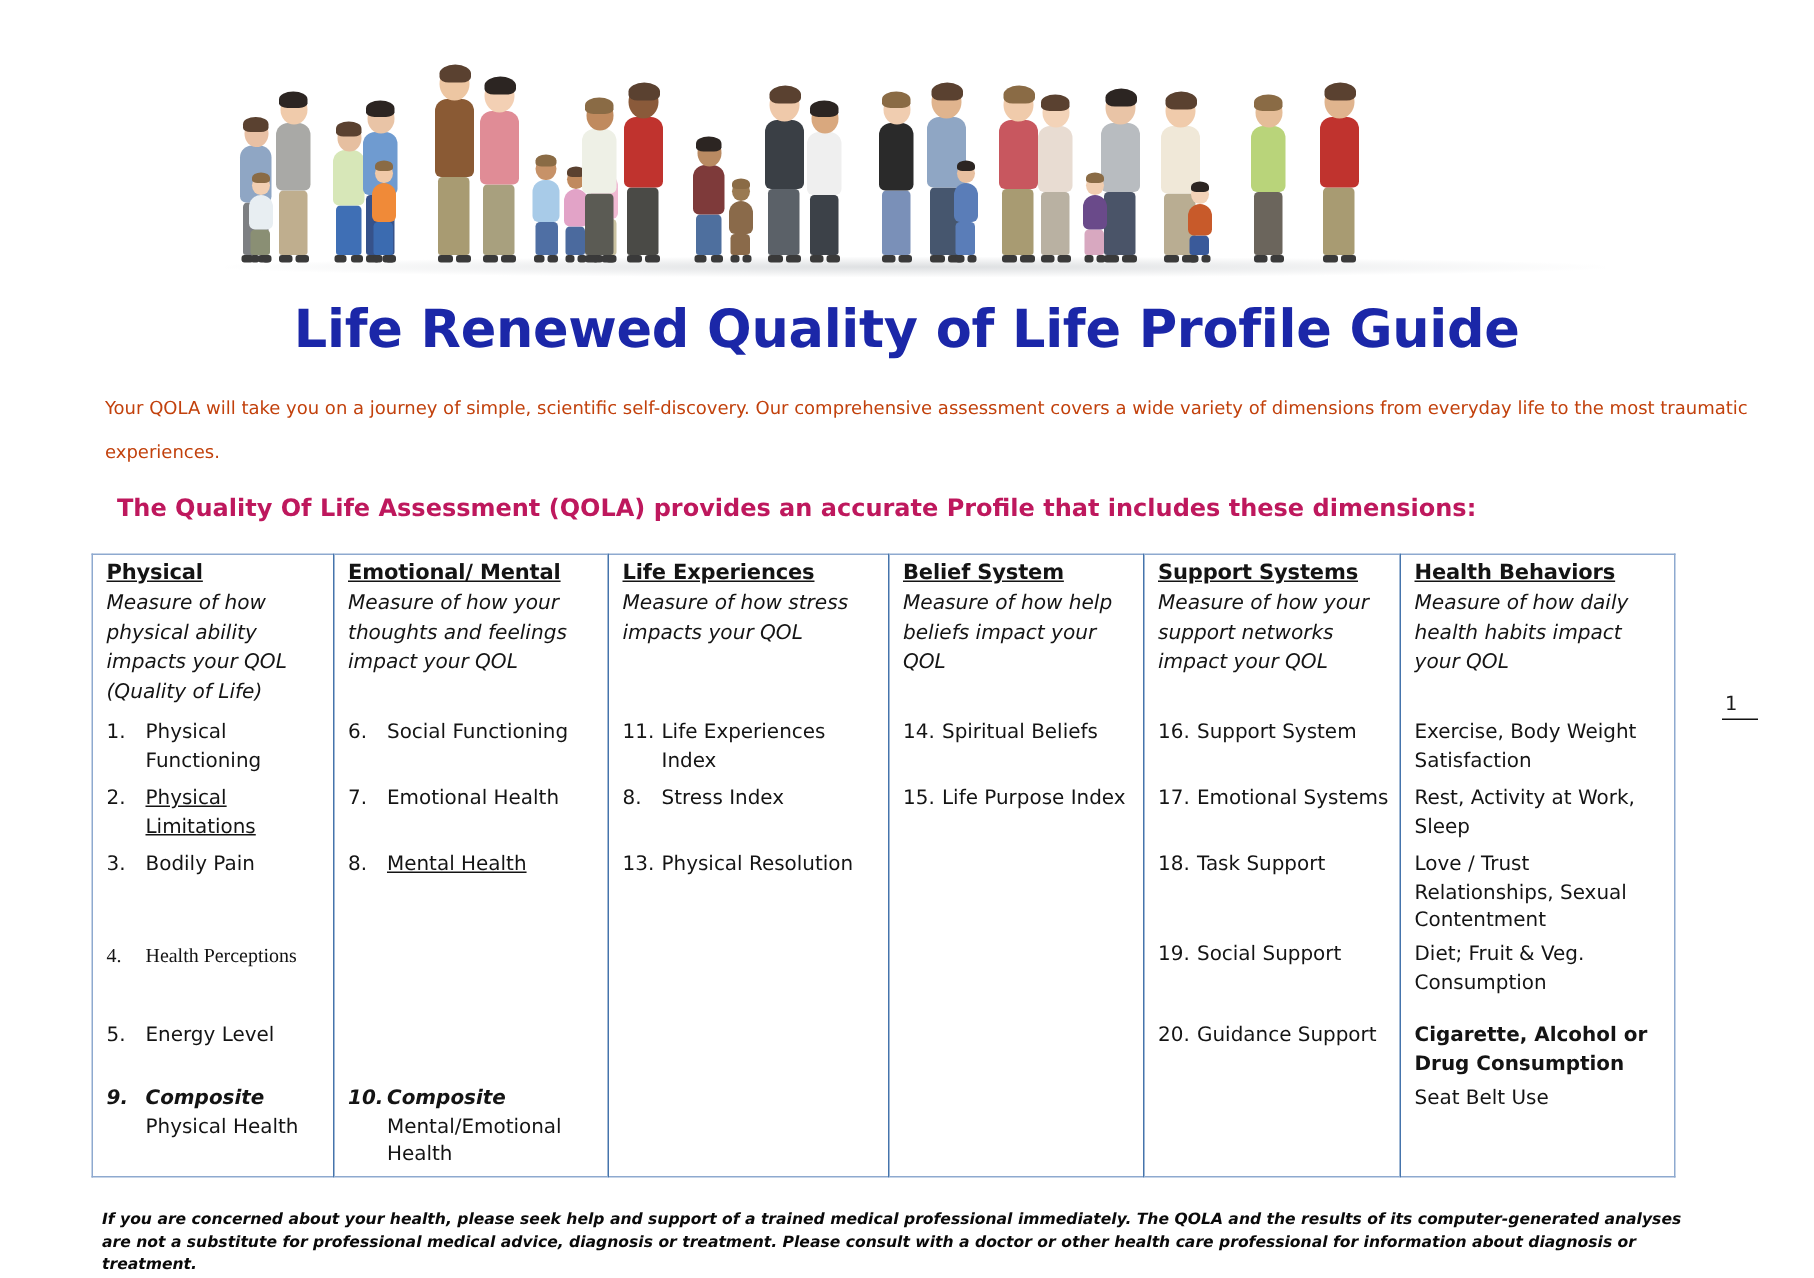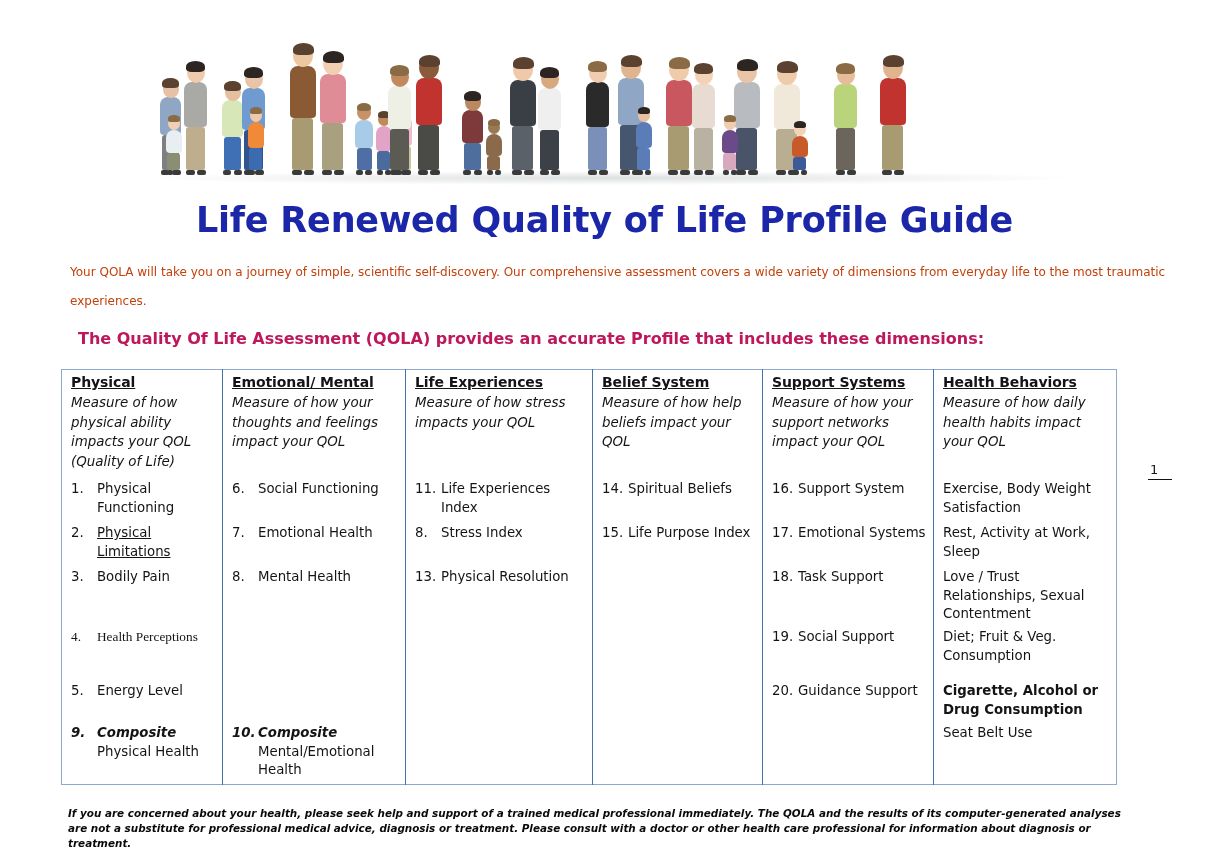--- a/index.html
+++ b/index.html
@@ -505,21 +505,21 @@
           <span class="item"><span class="num">17.</span><span class="lbl">Emotional Systems</span></span>
         </td>
         <td class="lastcol" style="height: 40px;">
           <span class="plain">Rest,  Activity at Work, Sleep</span>
         </td>
       </tr>
       <tr class="body-row">
         <td style="height: 56px;">
           <span class="item"><span class="num">3.</span><span class="lbl">Bodily Pain</span></span>
         </td>
-        <td style="height: 56px;">
+        <td style="height: 56px; text-decoration: underline;">
           <span class="item"><span class="num">8.</span><span class="lbl">Mental Health</span></span>
         </td>
         <td style="height: 56px;">
           <span class="item"><span class="num">13.</span><span class="lbl">Physical Resolution</span></span>
         </td>
         <td style="height: 56px;"></td>
         <td style="height: 56px;">
           <span class="item"><span class="num">18.</span><span class="lbl">Task Support</span></span>
         </td>
         <td class="lastcol" style="height: 56px;">

